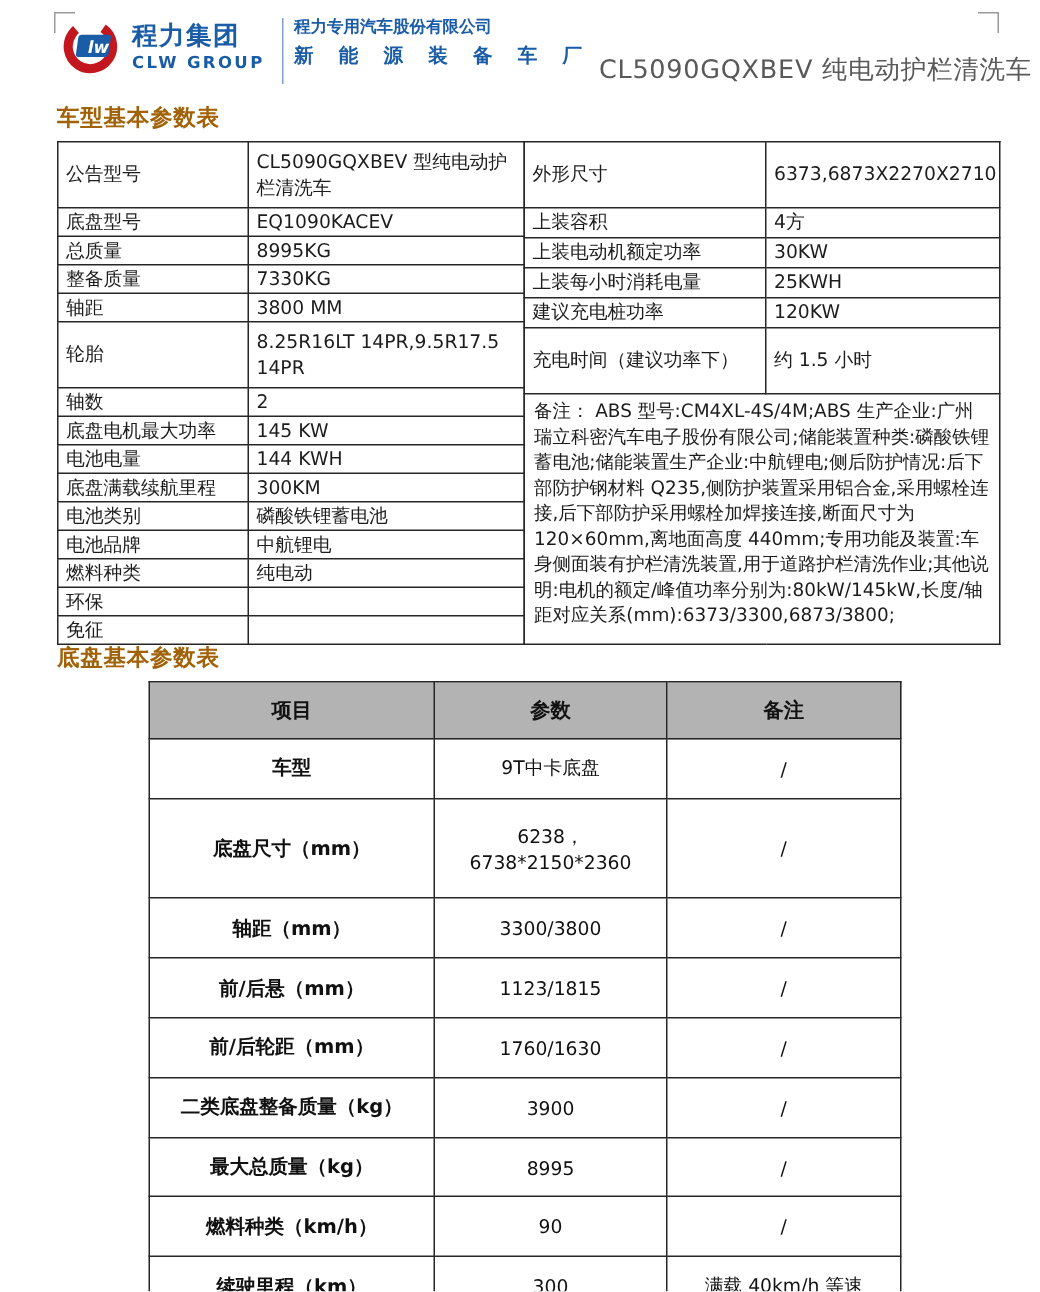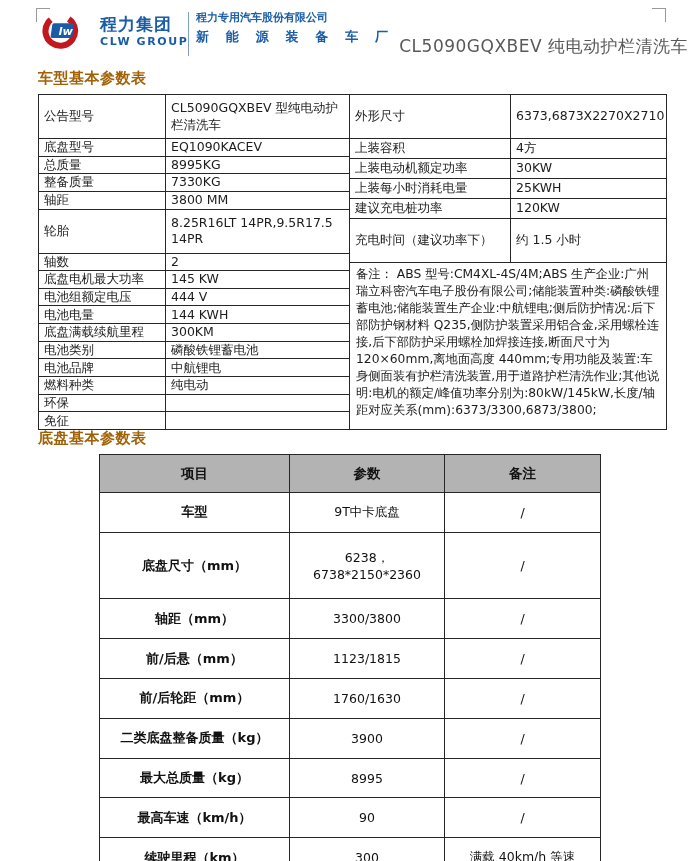--- a/index.html
+++ b/index.html
@@ -4,21 +4,21 @@
 <style>
   html,body{margin:0;padding:0;background:#fff;}
   .page{position:relative;width:693px;height:861px;background:#fff;overflow:hidden;
         font-family:"DejaVu Sans","Liberation Sans",sans-serif;color:#1c1c1c;}
   
   .crop{position:absolute;width:13px;height:13px;}
   .crop.tl{left:36px;top:8px;border-left:1px solid #9a9a9a;border-top:1px solid #9a9a9a;}
   .crop.tr{left:652px;top:8px;border-right:1px solid #9a9a9a;border-top:1px solid #9a9a9a;}
   
   .hdr{position:absolute;left:38px;top:8px;width:650px;height:52px;}
-  .logo-wrap{position:absolute;left:4px;top:2px;display:flex;align-items:center;gap:18px;}
+  .logo-wrap{position:absolute;left:4px;top:2px;display:flex;align-items:center;gap:6px;}
   .logo-text{line-height:1;}
   .logo-cn{font-size:17px;font-weight:bold;color:#1a5da6;letter-spacing:1px;white-space:nowrap;}
   .logo-en{font-size:11px;font-weight:bold;color:#1a5da6;letter-spacing:1.6px;margin-top:3px;white-space:nowrap;text-align:center;}
   .hdr-divider{position:absolute;left:150px;top:4px;width:1px;height:44px;background:#7da0cd;}
   .company{position:absolute;left:158px;top:3px;width:192px;}
   .company-name{font-size:11px;font-weight:bold;color:#1a5da6;white-space:nowrap;letter-spacing:0px;line-height:1.2;}
   .company-sub{display:flex;justify-content:space-between;font-size:13px;font-weight:bold;color:#1a5da6;margin-top:4px;}
   .doc-title{position:absolute;right:0;top:27px;font-size:17px;color:#595959;white-space:nowrap;letter-spacing:0.5px;}
   
   .sec-h{position:absolute;left:38px;font-size:15px;font-weight:bold;color:#a16207;
@@ -112,24 +112,20 @@
           </tr>
         <tr>
             <td>轴数</td>
             <td>2</td>
           </tr>
         <tr>
             <td>底盘电机最大功率</td>
             <td>145 KW</td>
           </tr>
         <tr>
-            <td>电池组额定电压</td>
-            <td>444 V</td>
-          </tr>
-        <tr>
             <td>电池电量</td>
             <td>144 KWH</td>
           </tr>
         <tr>
             <td>底盘满载续航里程</td>
             <td>300KM</td>
           </tr>
         <tr>
             <td>电池类别</td>
             <td>磷酸铁锂蓄电池</td>
@@ -234,21 +230,21 @@
           <td class="c0">二类底盘整备质量（kg）</td>
           <td>3900</td>
           <td>/</td>
         </tr>
       <tr>
           <td class="c0">最大总质量（kg）</td>
           <td>8995</td>
           <td>/</td>
         </tr>
       <tr>
-          <td class="c0">最高车速（km/h）</td>
+          <td class="c0">燃料种类（km/h）</td>
           <td>90</td>
           <td>/</td>
         </tr>
       <tr>
           <td class="c0">续驶里程（km）</td>
           <td>300</td>
           <td>满载 40km/h 等速</td>
         </tr>
       <tr>
           <td class="c0">充电时间（min）</td>

